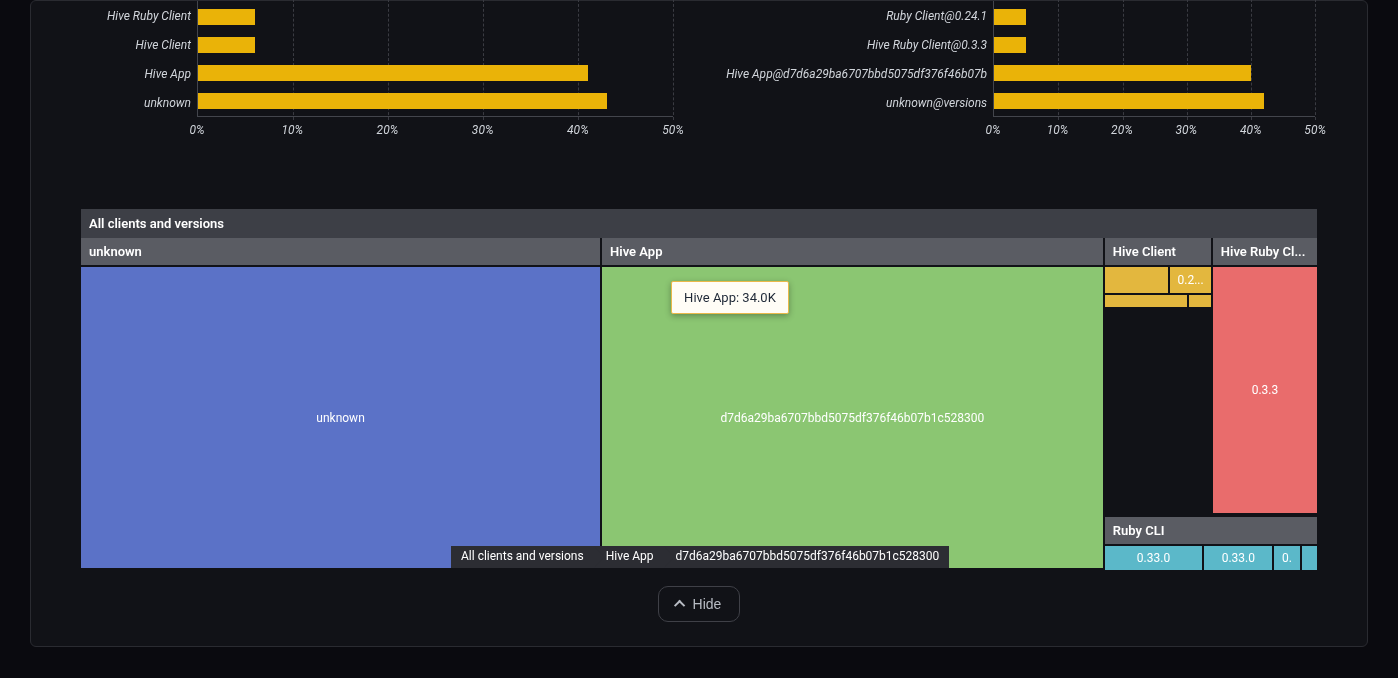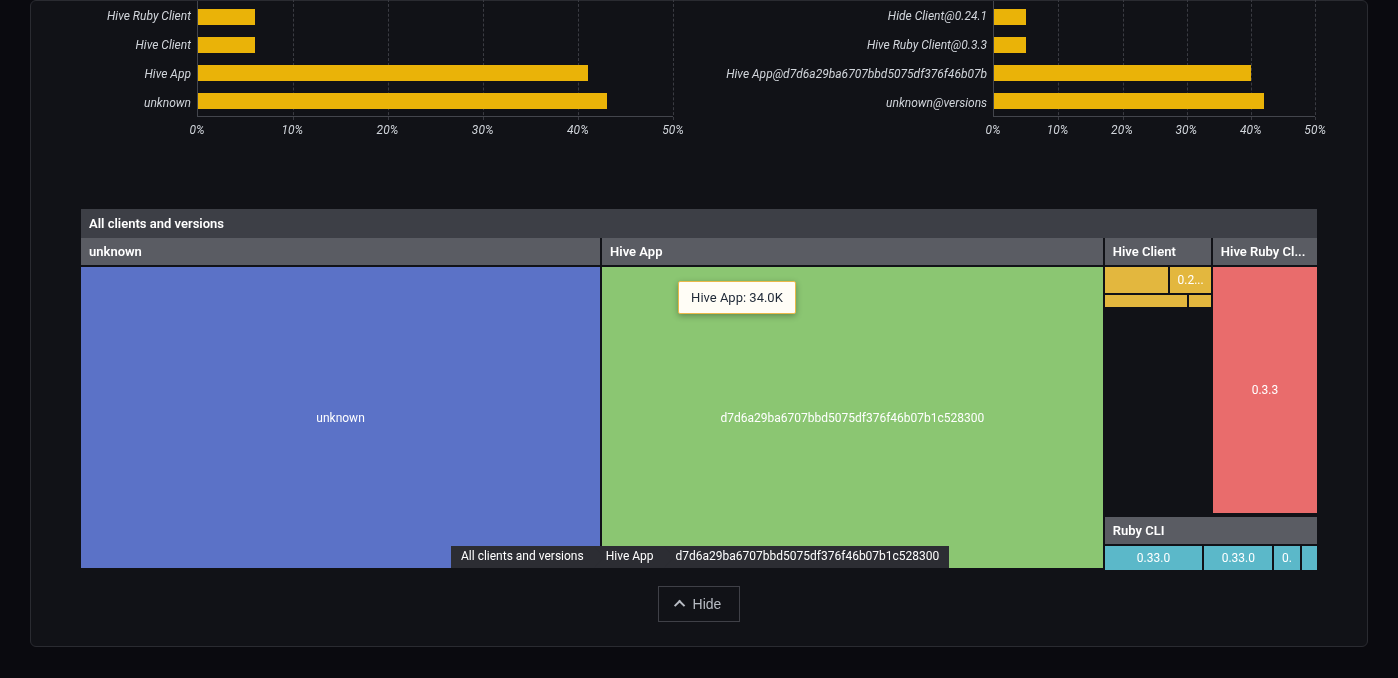--- a/index.html
+++ b/index.html
@@ -192,21 +192,21 @@
   }
   .crumb:last-child::after, .crumb:last-child::before { display: none; }
 
   .hide-btn {
     display: inline-flex;
     align-items: center;
     gap: 8px;
     margin: 18px auto 0;
     padding: 9px 18px;
     border: 1px solid #3f4047;
-    border-radius: 0;
+    border-radius: 10px;
     background: transparent;
     color: #b8bcc4;
     font-size: 14px;
     cursor: pointer;
     text-align: center;
   }
   .hide-btn-wrap { text-align: center; }
   .chevron {
     display: inline-block;
     width: 8px;
@@ -253,21 +253,21 @@
             <span class="x-tick" style="left:60%">30%</span>
             <span class="x-tick" style="left:80%">40%</span>
             <span class="x-tick" style="left:100%">50%</span>
           </div>
         </div>
       </div>
 
       <div class="bar-chart bar-chart-right">
         <div class="chart-plot">
           <div class="y-labels" style="width:300px">
-            <div class="yl">Hide Client@0.24.1</div>
+            <div class="yl">Ruby Client@0.24.1</div>
             <div class="yl">Hive Ruby Client@0.3.3</div>
             <div class="yl">Hive App@d7d6a29ba6707bbd5075df376f46b07b</div>
             <div class="yl">unknown@versions</div>
           </div>
           <div class="bars-area">
             <div class="gridline" style="left:20%"></div>
             <div class="gridline" style="left:40%"></div>
             <div class="gridline" style="left:60%"></div>
             <div class="gridline" style="left:80%"></div>
             <div class="gridline" style="left:100%"></div>
@@ -299,21 +299,21 @@
           <div class="tm-group-header">unknown</div>
           <div class="tm-cell c-blue" style="flex:1">
             <span>unknown</span>
           </div>
         </div>
 
         <div class="tm-col" style="flex:0 0 40.5%;position:relative">
           <div class="tm-group-header">Hive App</div>
           <div class="tm-cell c-green" style="flex:1;position:relative">
             <span>d7d6a29ba6707bbd5075df376f46b07b1c528300</span>
-            <div class="tooltip" style="top:14px;left:76px">Hive App: 34.0K</div>
+            <div class="tooltip" style="top:14px;left:69px">Hive App: 34.0K</div>
           </div>
         </div>
 
         <div class="tm-col" style="flex:1">
           <div style="display:flex;gap:2px;flex:0 0 275px">
 
             <div class="tm-col" style="flex:0 0 50%">
               <div class="tm-group-header">Hive Client</div>
               <div style="display:flex;gap:2px;height:26px">
                 <div class="tm-cell c-yellow-d" style="flex:0 0 60%"></div>

